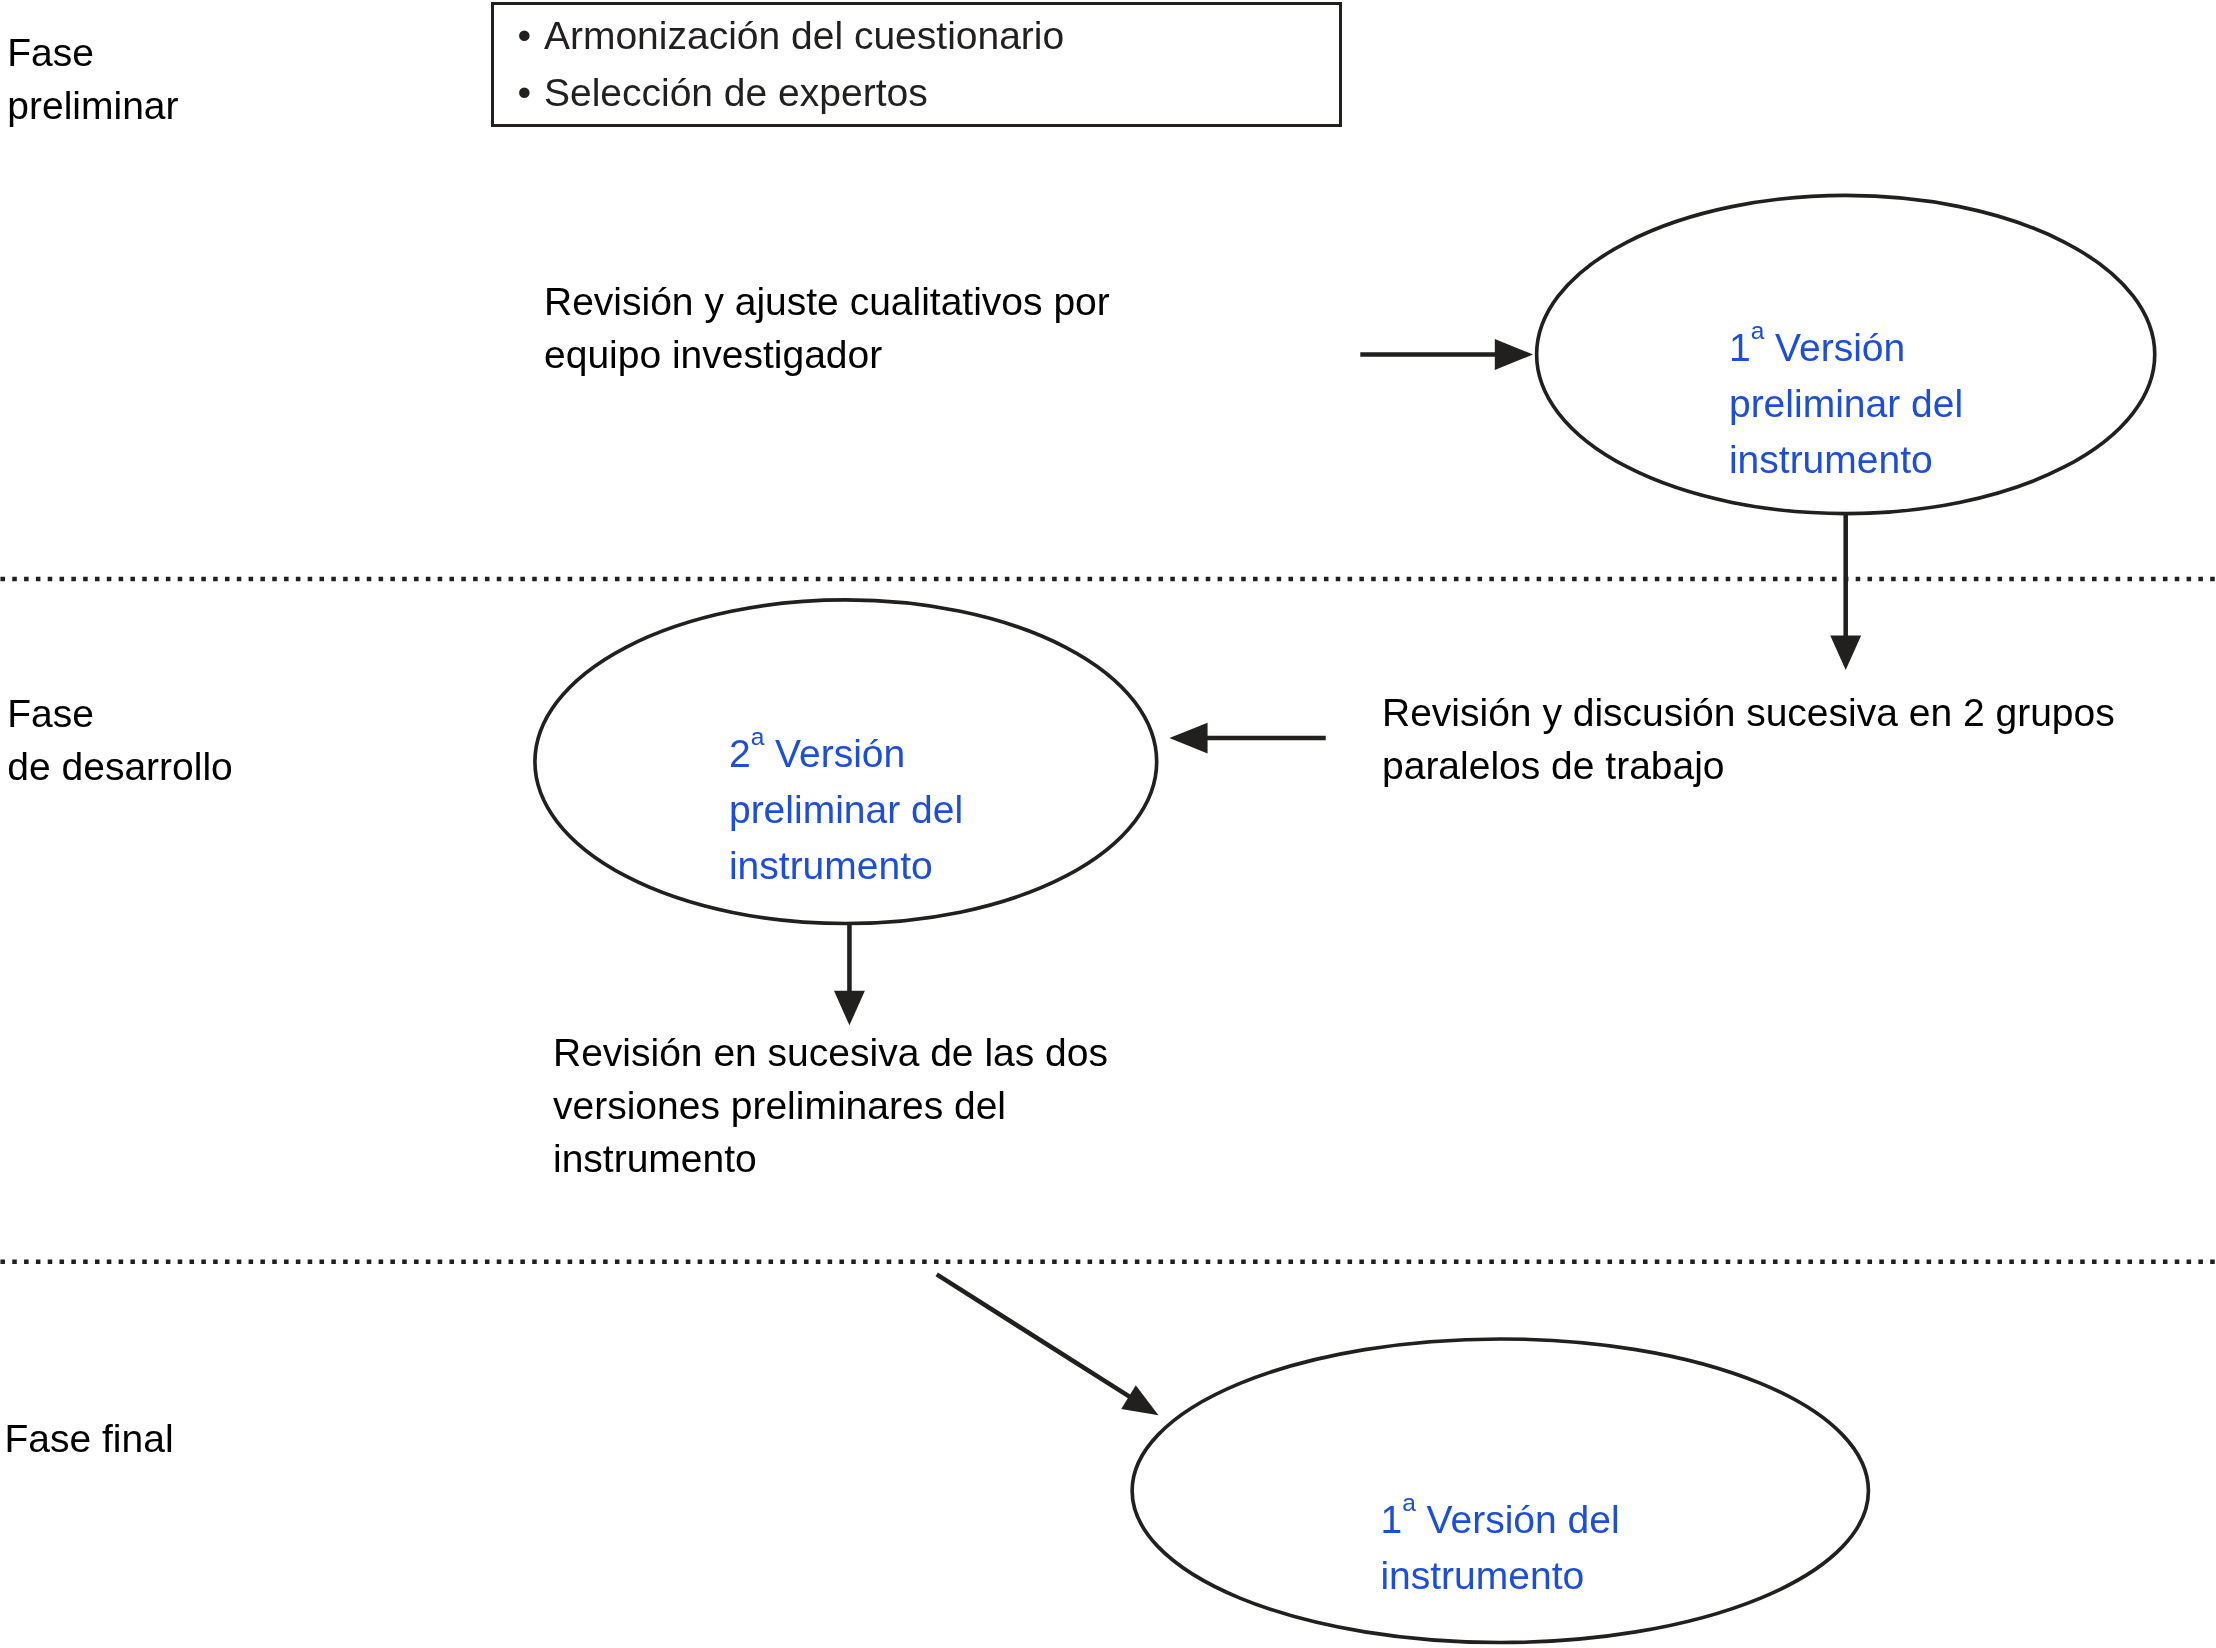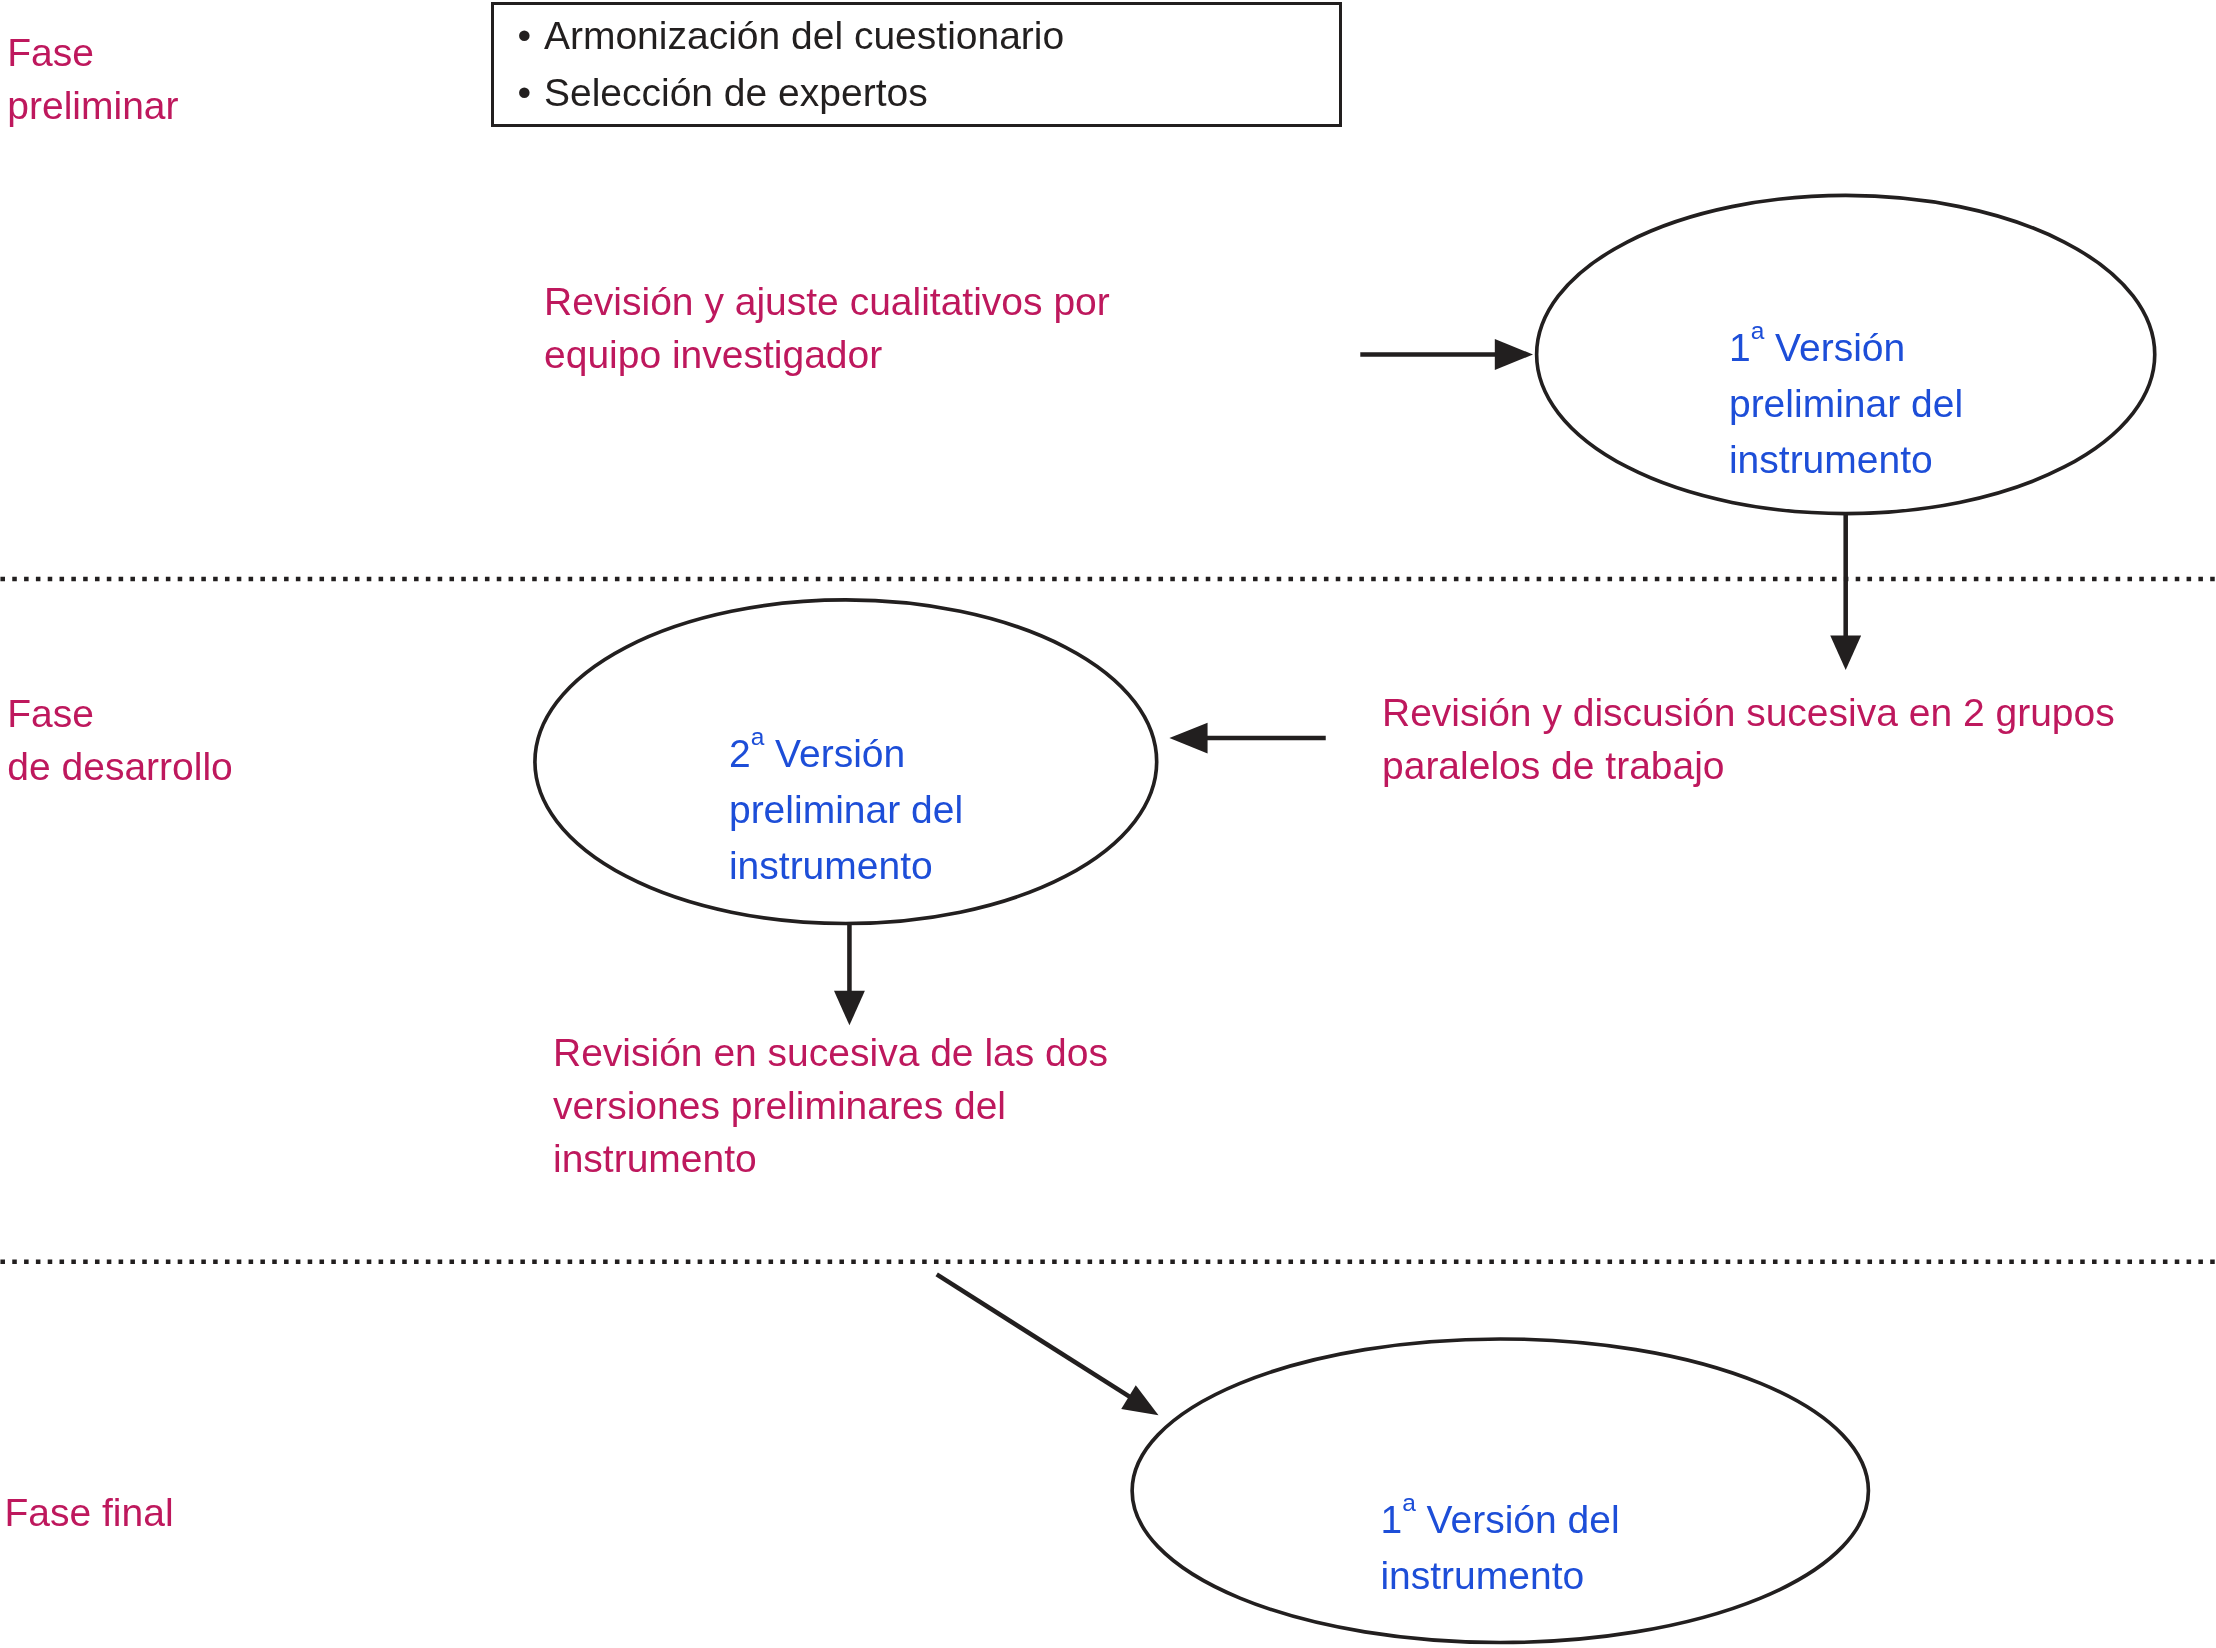--- a/index.html
+++ b/index.html
@@ -15,21 +15,21 @@
   .layer {
     position: absolute;
     left: 0; top: 0;
     width: 2217px; height: 1648px;
   }
   .txt {
     position: absolute;
     font-size: 39px;
     line-height: 53px;
     white-space: nowrap;
-    color: #be185d;
+    color: #000000;
   }
   .ellipse-label {
     position: absolute;
     transform: translate(-50%, -50%);
     text-align: left;
     font-size: 39px;
     line-height: 56px;
     white-space: nowrap;
     color: #1d4ed8;
     margin-top: 48px;
@@ -101,21 +101,21 @@
   <div class="txt" style="left:7.3px; top:26px;">
     <div>Fase</div>
     <div>preliminar</div>
   </div>
 
   <div class="txt" style="left:7.3px; top:687px;">
     <div>Fase</div>
     <div>de desarrollo</div>
   </div>
 
-  <div class="txt" style="left:4.5px; top:1486px;">
+  <div class="txt" style="left:4.5px; top:1412px;">
     <div>Fase final</div>
   </div>
 
   <div class="task-box">
     <div class="item">
       <span class="bullet">•</span><span>Armonización del cuestionario</span>
     </div>
     <div class="item">
       <span class="bullet">•</span><span>Selección de expertos</span>
     </div>

